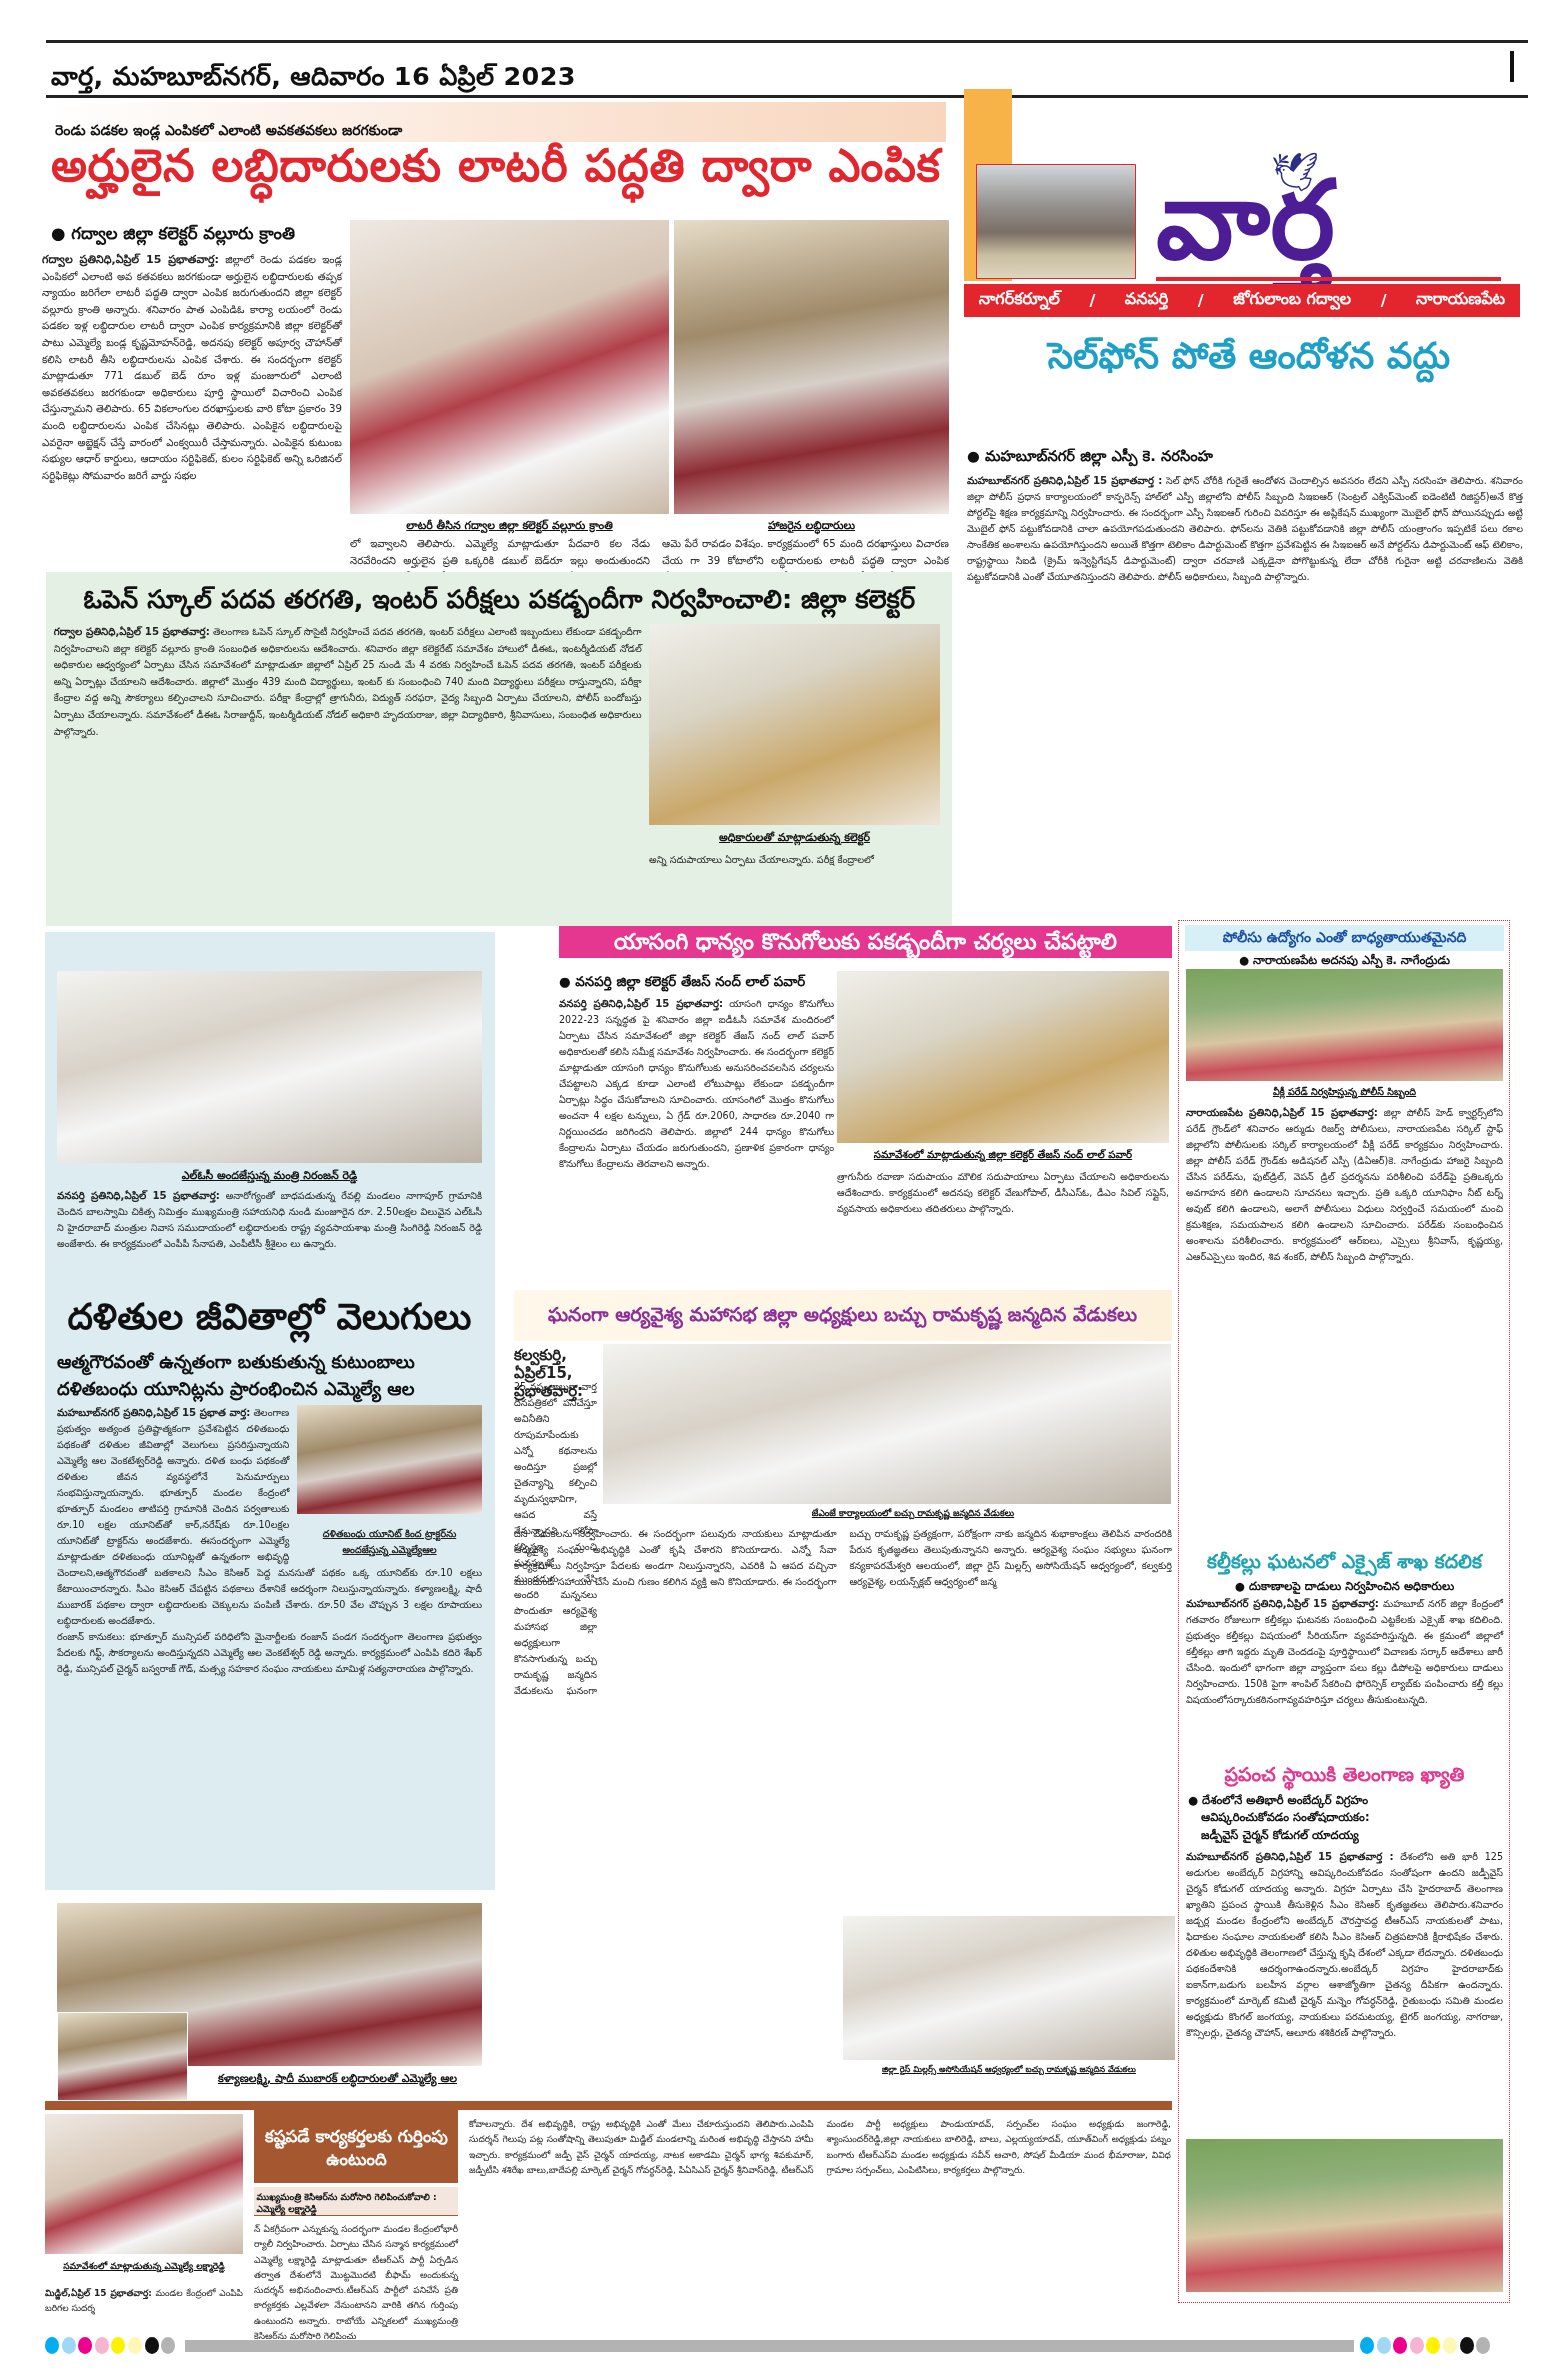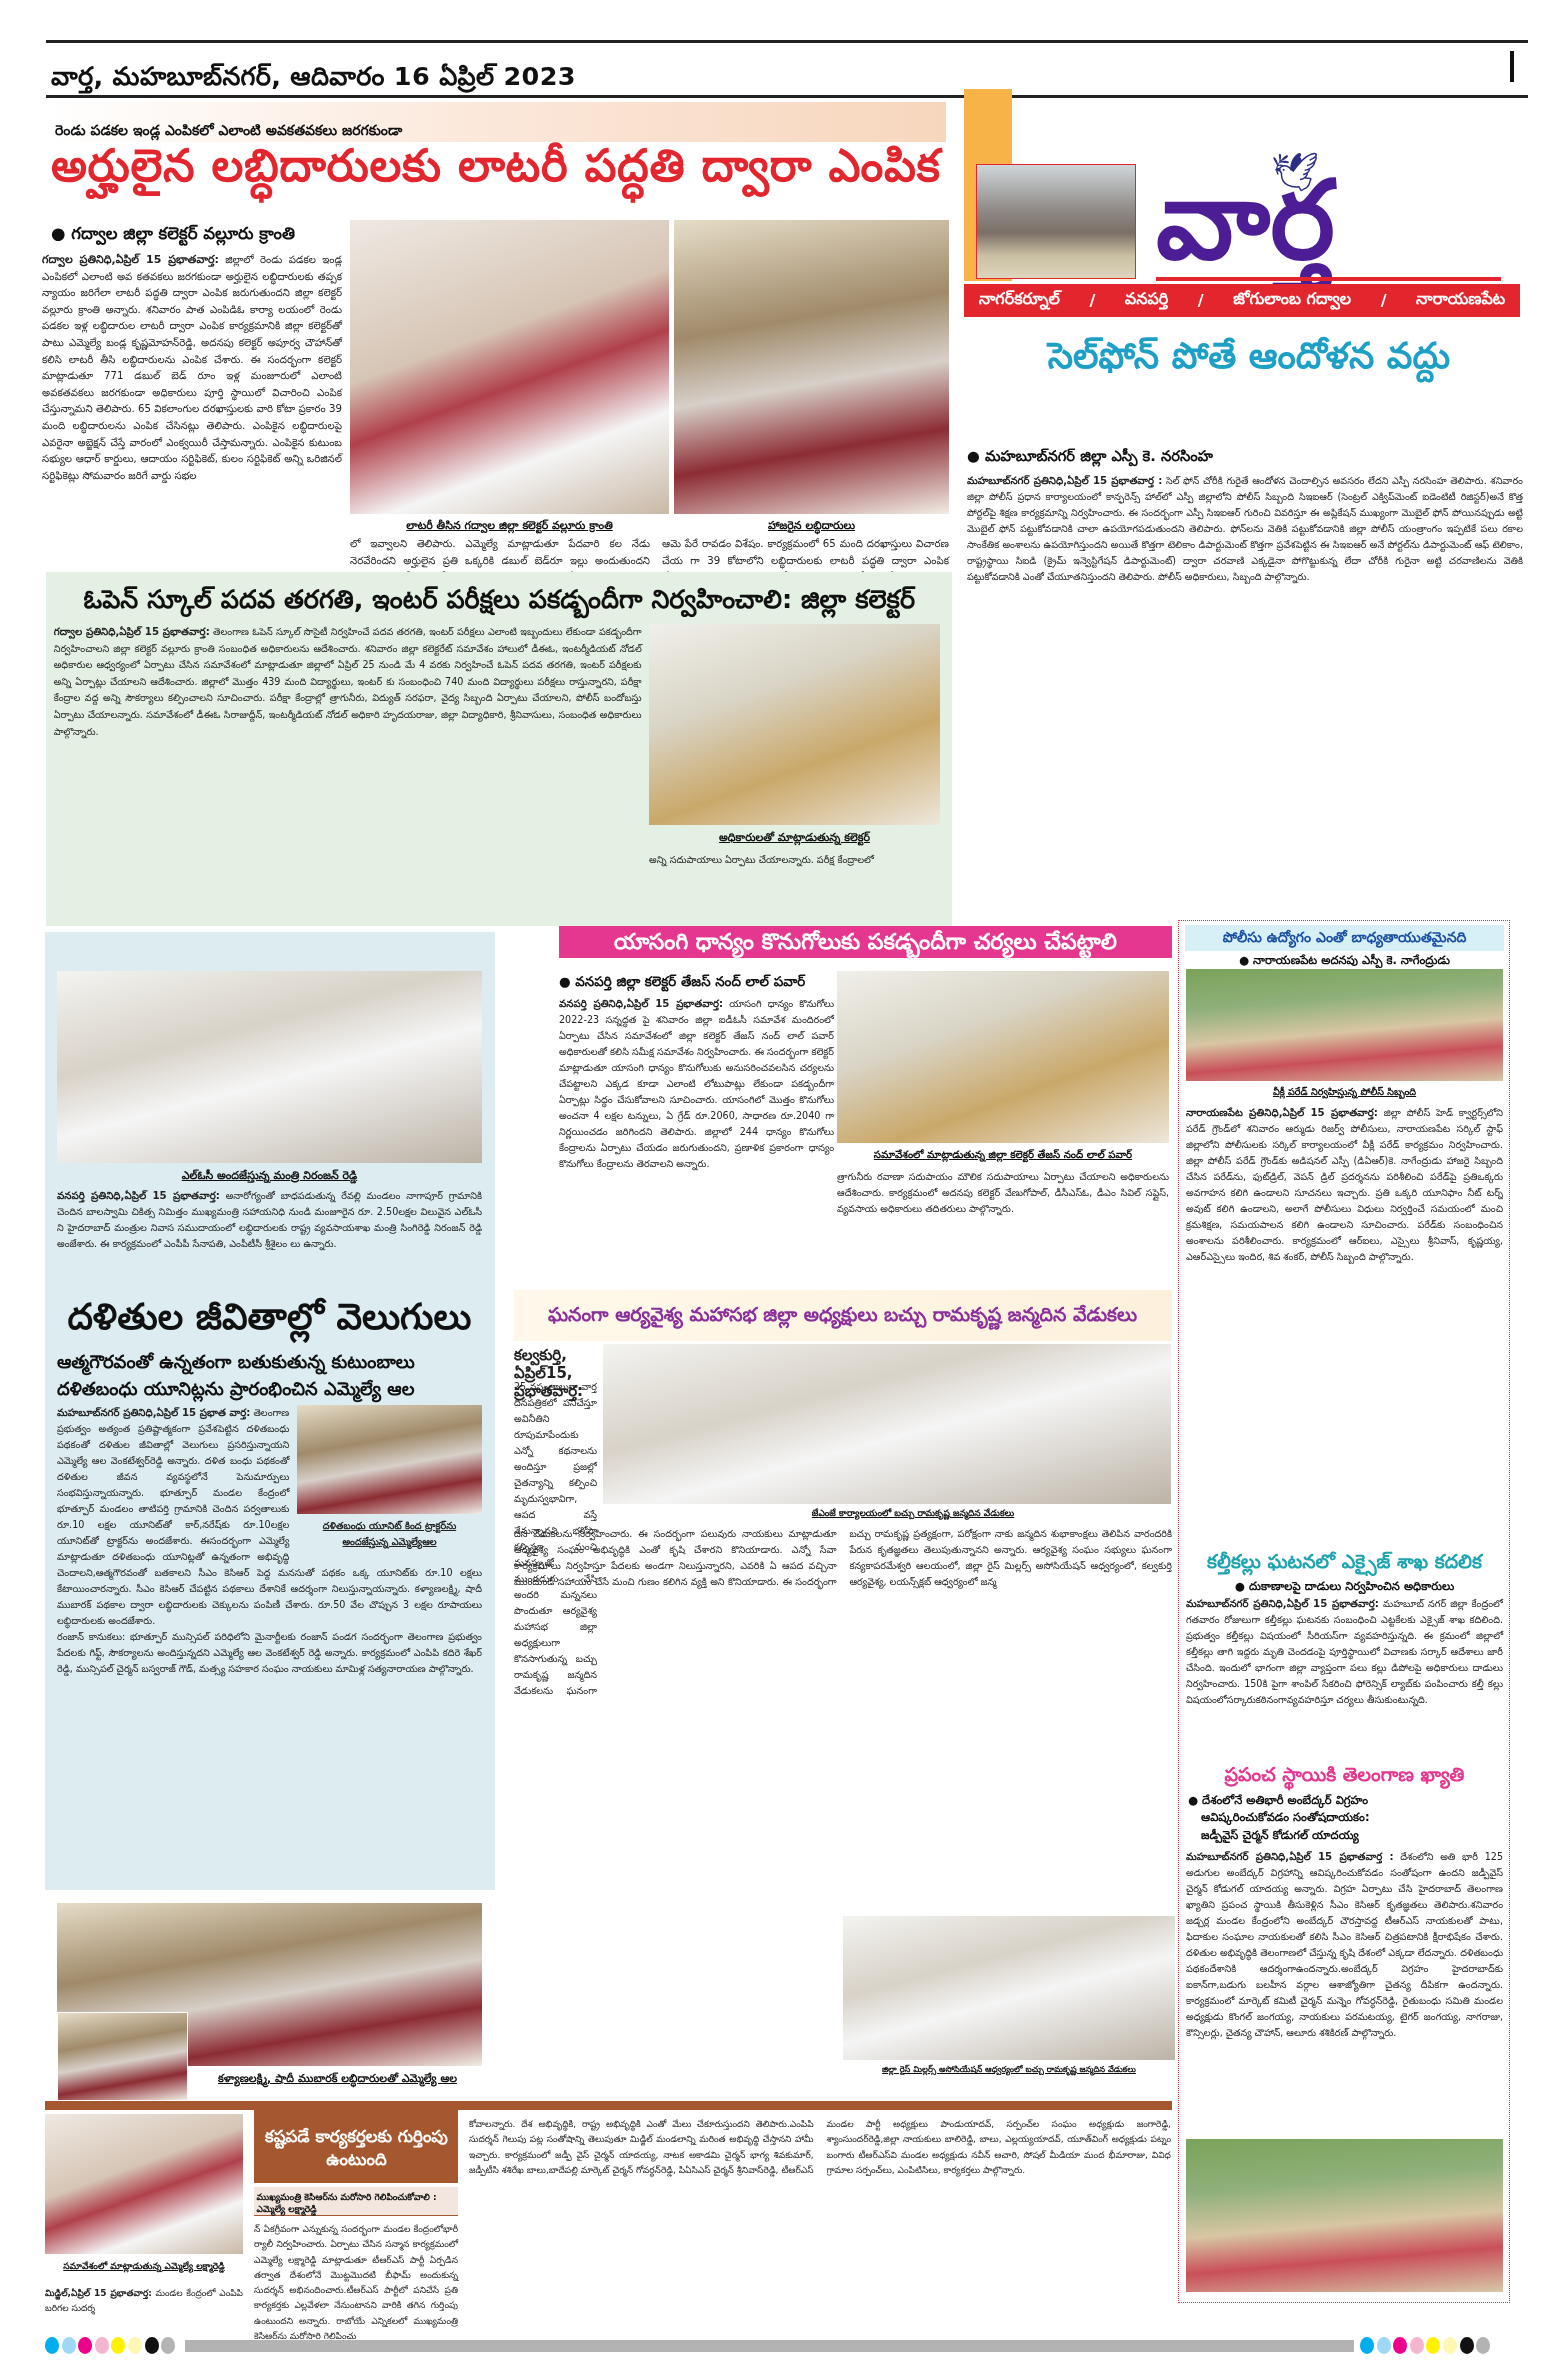--- a/index.html
+++ b/index.html
@@ -106,21 +106,21 @@
   <span class="byline" style="font-size:10.2px;">వనపర్తి ప్రతినిధి,ఏప్రిల్ 15 ప్రభాతవార్త:</span>
   <span>అనారోగ్యంతో బాధపడుతున్న రేవల్లి మండలం నాగాపూర్ గ్రామానికి చెందిన బాలస్వామి చికిత్స నిమిత్తం ముఖ్యమంత్రి సహాయనిధి నుండి మంజూరైన రూ. 2.50లక్షల విలువైన ఎల్ఓసీ ని హైదరాబాద్ మంత్రుల నివాస సముదాయంలో లబ్ధిదారులకు రాష్ట్ర వ్యవసాయశాఖ మంత్రి సింగిరెడ్డి నిరంజన్ రెడ్డి అంజేశారు. ఈ కార్యక్రమంలో ఎంపీపీ సేనాపతి, ఎంపీటీసీ శ్రీశైలం లు ఉన్నారు.</span>
 </div>
 
 <div class="abs" style="left:57px;top:1296px;width:425px;text-align:center;font-size:36px;font-weight:bold;">దళితుల జీవితాల్లో వెలుగులు</div>
 <div class="abs" style="left:57px;top:1351px;width:425px;font-size:18px;font-weight:bold;">ఆత్మగౌరవంతో ఉన్నతంగా బతుకుతున్న కుటుంబాలు</div>
 <div class="abs" style="left:57px;top:1378px;width:425px;font-size:18px;font-weight:bold;">దళితబంధు యూనిట్లను ప్రారంభించిన ఎమ్మెల్యే ఆల</div>
 <div class="abs body-text" style="left:57px;top:1405px;width:425px;font-size:9.6px;line-height:16px;">
   <div style="float:right;width:185px;height:153px;margin:0 0 3.8px 7.7px;">
     <div class="photo crowd" style="position:relative;width:185px;height:109px;"></div>
-    <div class="caption" style="font-size:9.6px;margin-top:4px;">దళితబంధు యూనిట్ కింద ట్రాక్టర్‌ను</div>
+    <div class="caption" style="font-size:9.6px;margin-top:12px;">దళితబంధు యూనిట్ కింద ట్రాక్టర్‌ను</div>
     <div class="caption" style="font-size:9.6px;">అందజేస్తున్న ఎమ్మెల్యేఆల</div>
   </div>
   <span class="byline" style="font-size:10.2px;">మహబూబ్‌నగర్ ప్రతినిధి,ఏప్రిల్ 15 ప్రభాత వార్త:</span>
   <span>తెలంగాణ ప్రభుత్వం అత్యంత ప్రతిష్టాత్మకంగా ప్రవేశపెట్టిన దళితబంధు పథకంతో దళితుల జీవితాల్లో వెలుగులు ప్రసరిస్తున్నాయని ఎమ్మెల్యే ఆల వెంకటేశ్వర్‌రెడ్డి అన్నారు. దళిత బంధు పథకంతో దళితుల జీవన వ్యవస్థలోనే పెనుమార్పులు సంభవిస్తున్నాయన్నారు. భూత్పూర్ మండల కేంద్రంలో భూత్పూర్ మండలం తాటిపర్తి గ్రామానికి చెందిన పర్వతాలుకు రూ.10 లక్షల యూనిట్‌తో కార్,నరేష్‌కు రూ.10లక్షల యూనిట్‌తో ట్రాక్టర్‌ను అందజేశారు. ఈసందర్భంగా ఎమ్మెల్యే మాట్లాడుతూ దళితబంధు యూనిట్లతో ఉన్నతంగా అభివృద్ధి చెందాలని,ఆత్మగౌరవంతో బతకాలని సీఎం కెసిఆర్ పెద్ద మనసుతో పథకం ఒక్క యూనిట్‌కు రూ.10 లక్షలు కేటాయించారన్నారు. సీఎం కెసిఆర్ చేపట్టిన పథకాలు దేశానికే ఆదర్శంగా నిలుస్తున్నాయన్నారు. కళ్యాణలక్ష్మి, షాదీ ముబారక్ పథకాల ద్వారా లబ్ధిదారులకు చెక్కులను పంపిణీ చేశారు. రూ.50 వేల చొప్పున 3 లక్షల రూపాయలు లబ్ధిదారులకు అందజేశారు.</span>
   <p>రంజాన్ కానుకలు: భూత్పూర్ మున్సిపల్ పరిధిలోని మైనార్టీలకు రంజాన్ పండగ సందర్భంగా తెలంగాణ ప్రభుత్వం పేదలకు గిఫ్ట్, సౌకర్యాలను అందిస్తున్నదని ఎమ్మెల్యే ఆల వెంకటేశ్వర్ రెడ్డి అన్నారు. కార్యక్రమంలో ఎంపిపి కదిరె శేఖర్ రెడ్డి, మున్సిపల్ చైర్మన్ బస్వరాజ్ గౌడ్, మత్స్య సహకార సంఘం నాయకులు మామిళ్ల సత్యనారాయణ పాల్గొన్నారు.</p>
 </div>
 <div class="photo crowd" style="left:57px;top:1903px;width:425px;height:163px;"></div>
 <div class="photo crowd" style="left:57px;top:2012px;width:131px;height:89px;border:1.3px solid #fff;"></div>
 <div class="abs caption" style="left:192px;top:2072px;width:291px;">కళ్యాణలక్ష్మి, షాదీ ముబారక్ లబ్ధిదారులతో ఎమ్మెల్యే ఆల</div>
 

